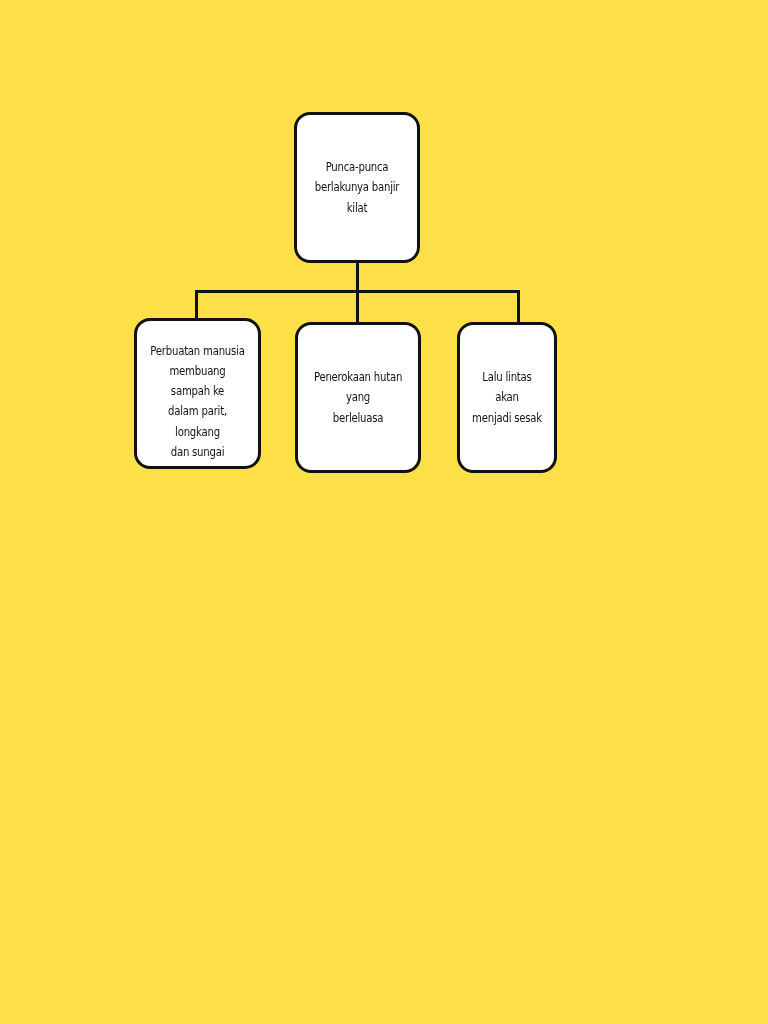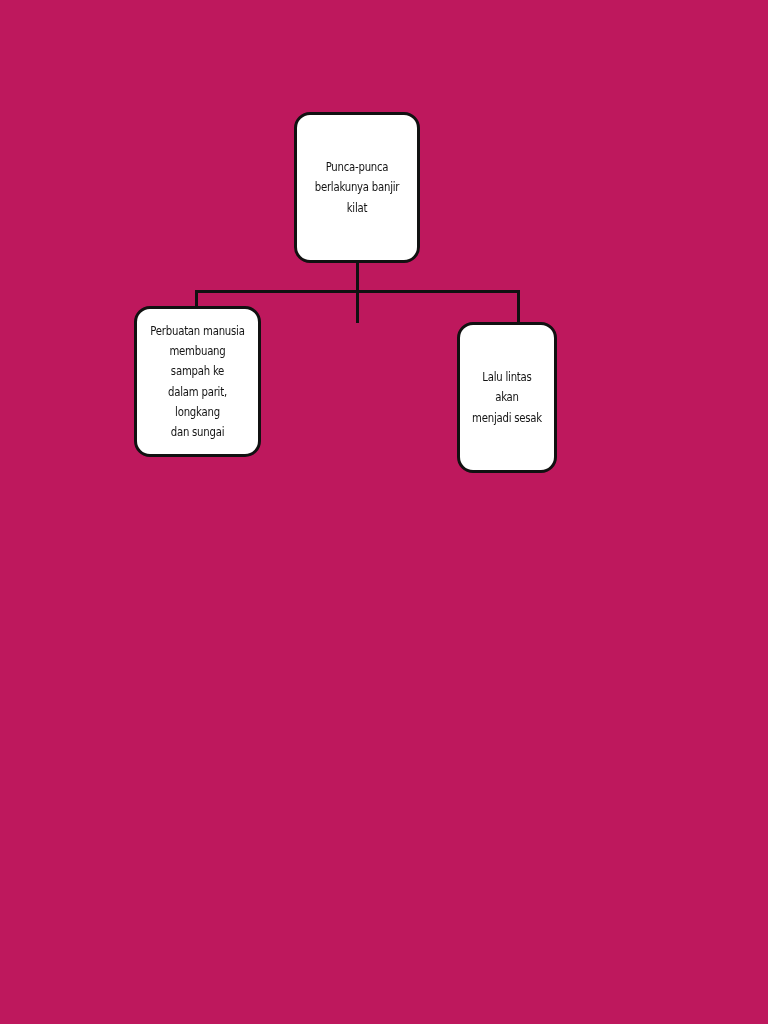--- a/index.html
+++ b/index.html
@@ -12,21 +12,21 @@
     width: 768px;
     height: 1024px;
     position: relative;
     overflow: hidden;
     font-family: "DejaVu Sans", sans-serif;
   }
 
   #page {
     position: absolute;
     inset: 0;
-    background: #be185d;
+    background: #fde047;
   }
 
   
   #connectors {
     position: absolute;
     left: 0;
     top: 0;
     width: 768px;
     height: 1024px;
     z-index: 1;
@@ -64,23 +64,24 @@
   #node-root {
     left: 294px;
     top: 112px;
     width: 126px;
     height: 151px;
   }
 
   
   #node-child-0 {
     left: 134px;
-    top: 306px;
+    top: 318px;
     width: 127px;
     height: 151px;
+    align-items: flex-end;
   }
   #node-child-1 {
     left: 295px;
     top: 322px;
     width: 126px;
     height: 151px;
   }
   #node-child-2 {
     left: 457px;
     top: 322px;
@@ -111,19 +112,23 @@
 berlakunya banjir kilat</span>
   </div>
 
   <div class="node" id="node-child-0">
     <span class="node-text">Perbuatan manusia
 membuang sampah ke
 dalam parit, longkang
 dan sungai</span>
   </div>
 
+  <div class="node" id="node-child-1">
+    <span class="node-text">Penerokaan hutan yang
+berleluasa</span>
+  </div>
 
   <div class="node" id="node-child-2">
     <span class="node-text">Lalu lintas akan
 menjadi sesak</span>
   </div>
 
 </div>
 
 </body></html>

